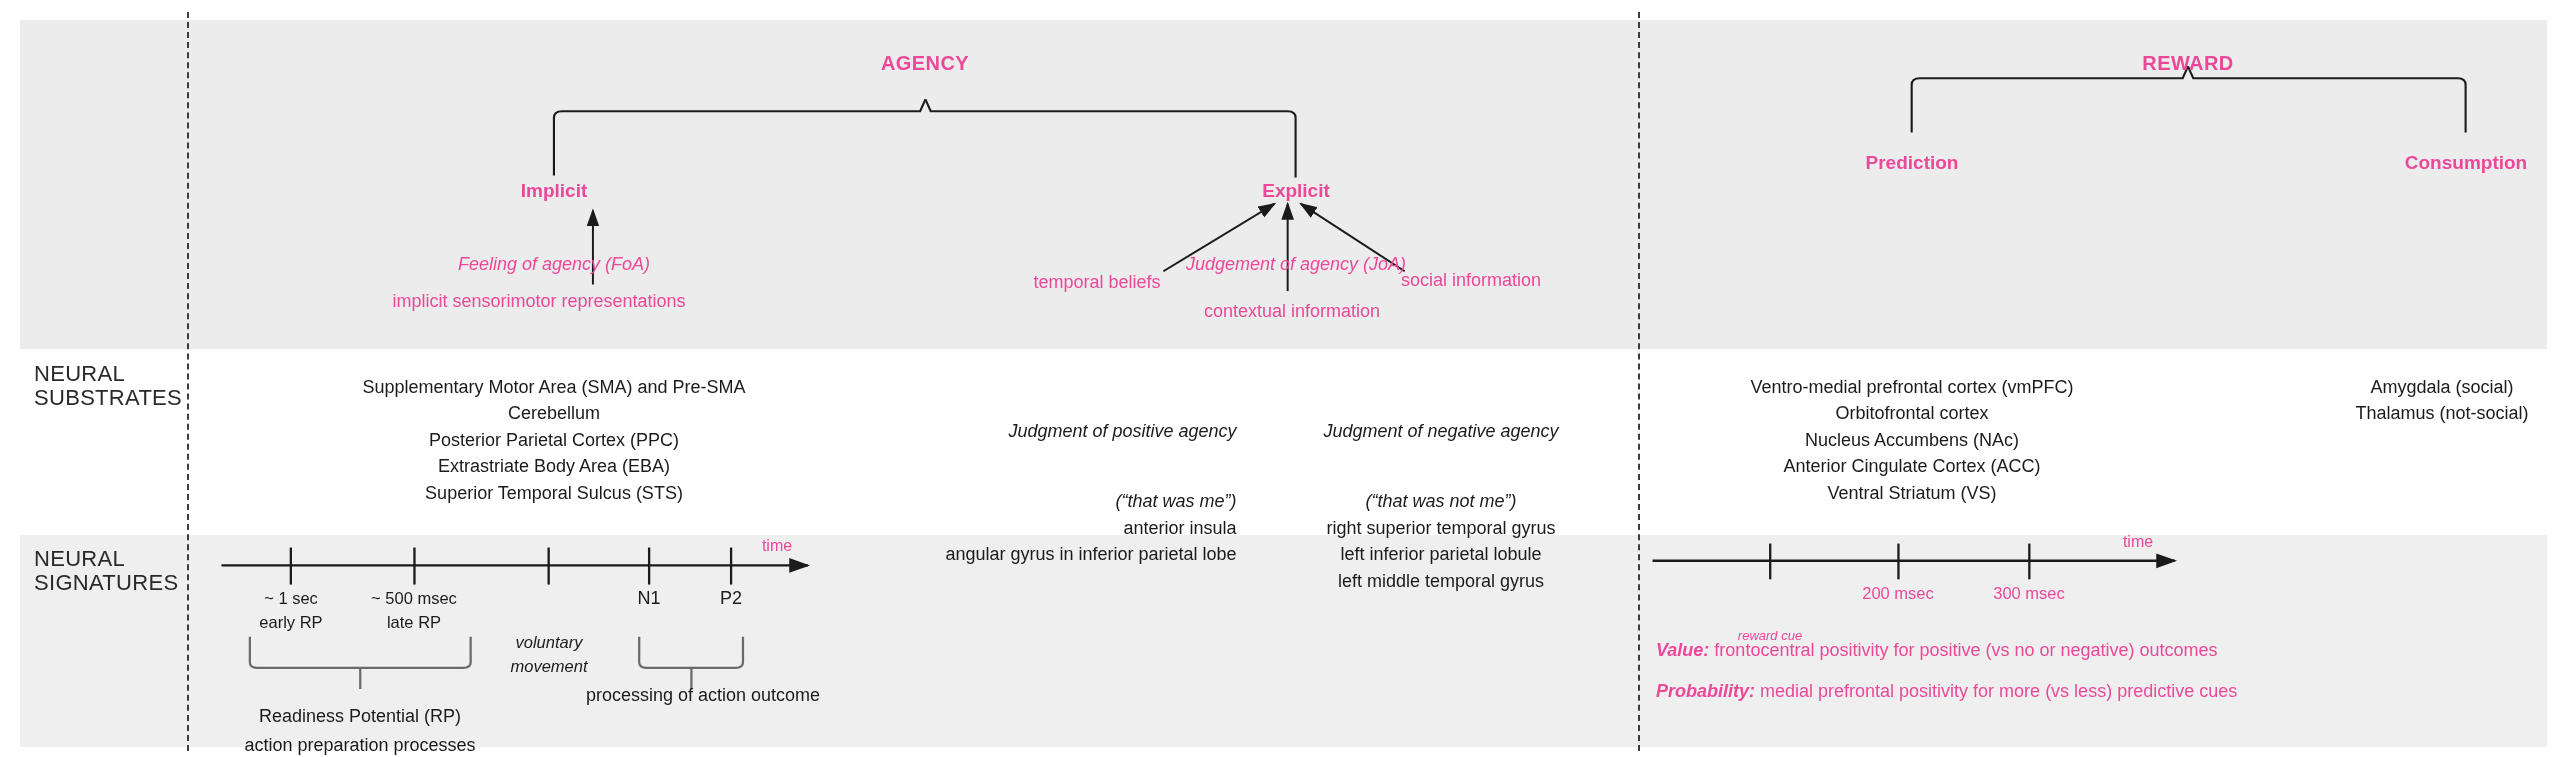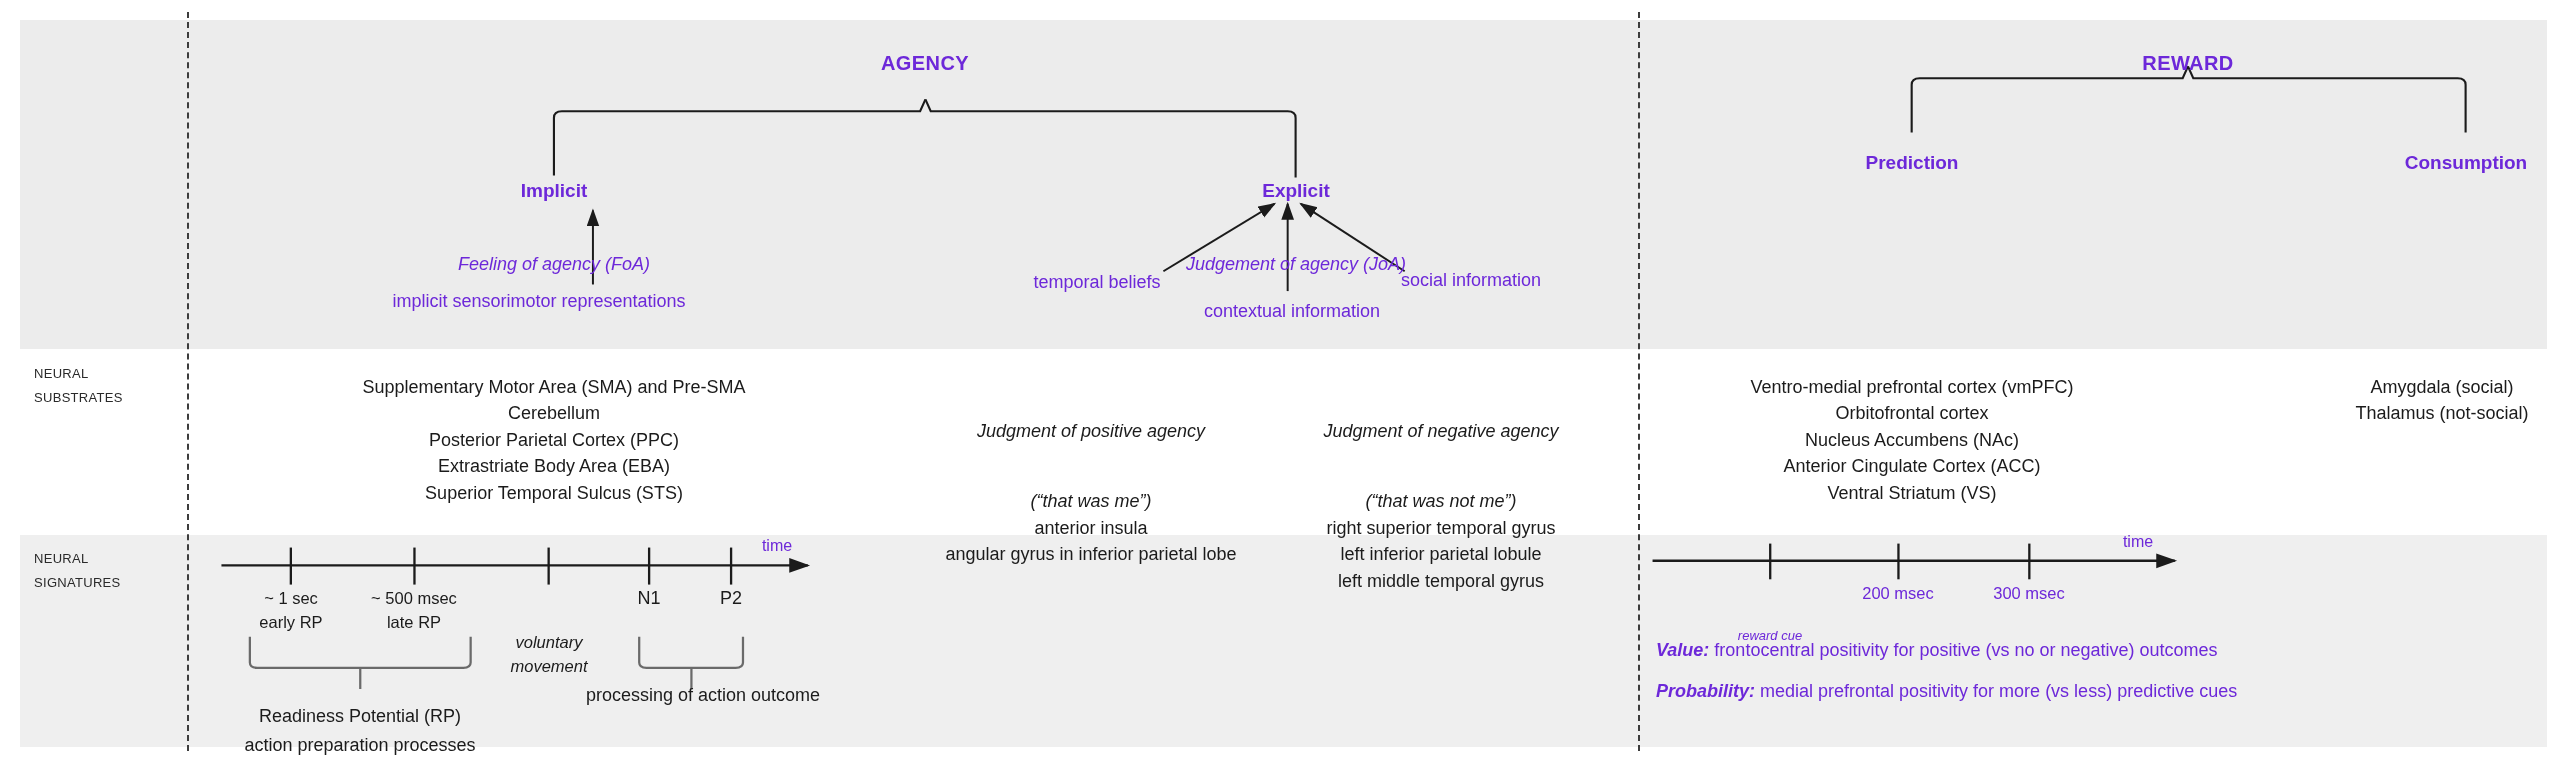--- a/index.html
+++ b/index.html
@@ -38,34 +38,34 @@
     border-left: 2px dashed #3c3c3c;
   }
   #vdash-left  { left: 187px; }
   #vdash-right { left: 1638px; }
 
   
   .row-label {
     position: absolute;
     left: 34px;
     width: 145px;
-    font-size: 13px;
+    font-size: 22px;
     letter-spacing: 0.3px;
     line-height: 24px;
     color: #2a2a2a;
   }
   #label-substrates { top: 362px; }
   #label-signatures { top: 547px; }
 
   
   .txt {
     position: absolute;
     white-space: nowrap;
     font-size: 18px;
-    color: #6d28d9;
+    color: #ec4899;
   }
   .ctr { transform: translateX(-50%); text-align: center; }
   .bold { font-weight: bold; }
   .ital { font-style: italic; margin-top: 44px; }
   .cap  { font-weight: bold; letter-spacing: 0.4px; }
 
   
   .block {
     position: absolute;
     transform: translateX(-50%);
@@ -177,21 +177,21 @@
   <div class="txt bold ctr" style="left:2466px; top:152px; font-size:19px;">Consumption</div>
 
   <div class="block" style="left:554px; top:374px;">
     <div>Supplementary Motor Area (SMA) and Pre-SMA</div>
     <div>Cerebellum</div>
     <div>Posterior Parietal Cortex (PPC)</div>
     <div>Extrastriate Body Area (EBA)</div>
     <div>Superior Temporal Sulcus (STS)</div>
   </div>
 
-  <div class="block" style="left:1091px; top:374px;">
+  <div class="block" style="left:1091px; top:374px;text-align:right;">
     <div class="ital">Judgment of positive agency</div>
     <div class="ital">(“that was me”)</div>
     <div>anterior insula</div>
     <div>angular gyrus in inferior parietal lobe</div>
   </div>
 
   <div class="block" style="left:1441px; top:374px;">
     <div class="ital">Judgment of negative agency</div>
     <div class="ital">(“that was not me”)</div>
     <div>right superior temporal gyrus</div>

